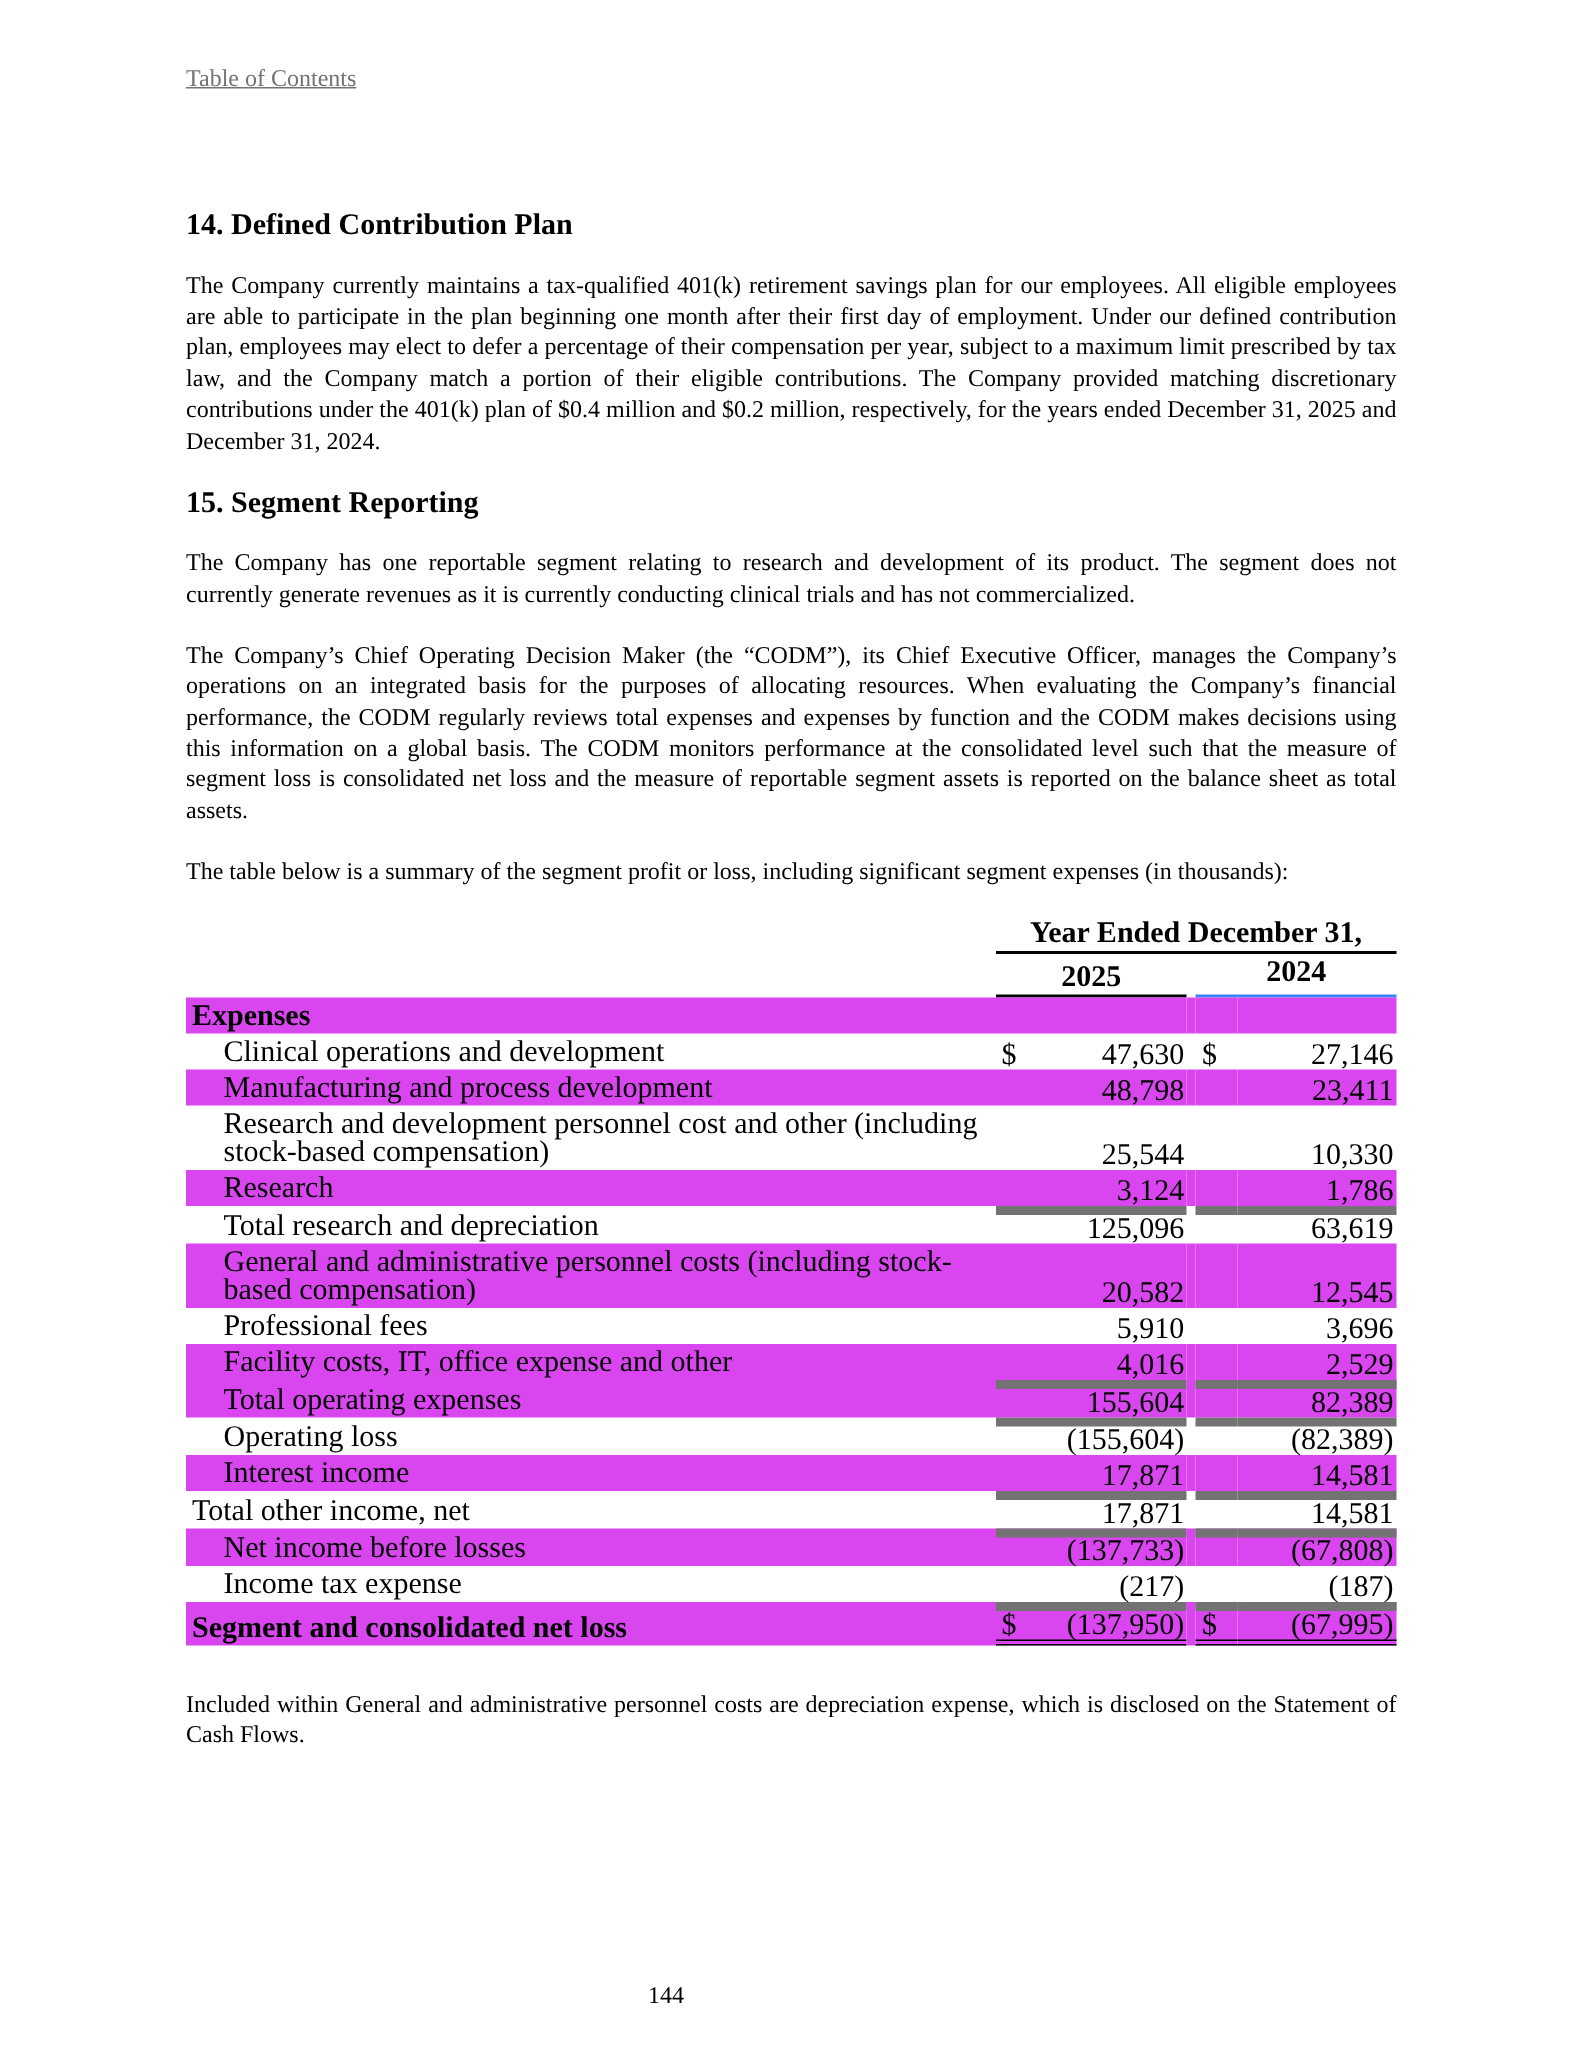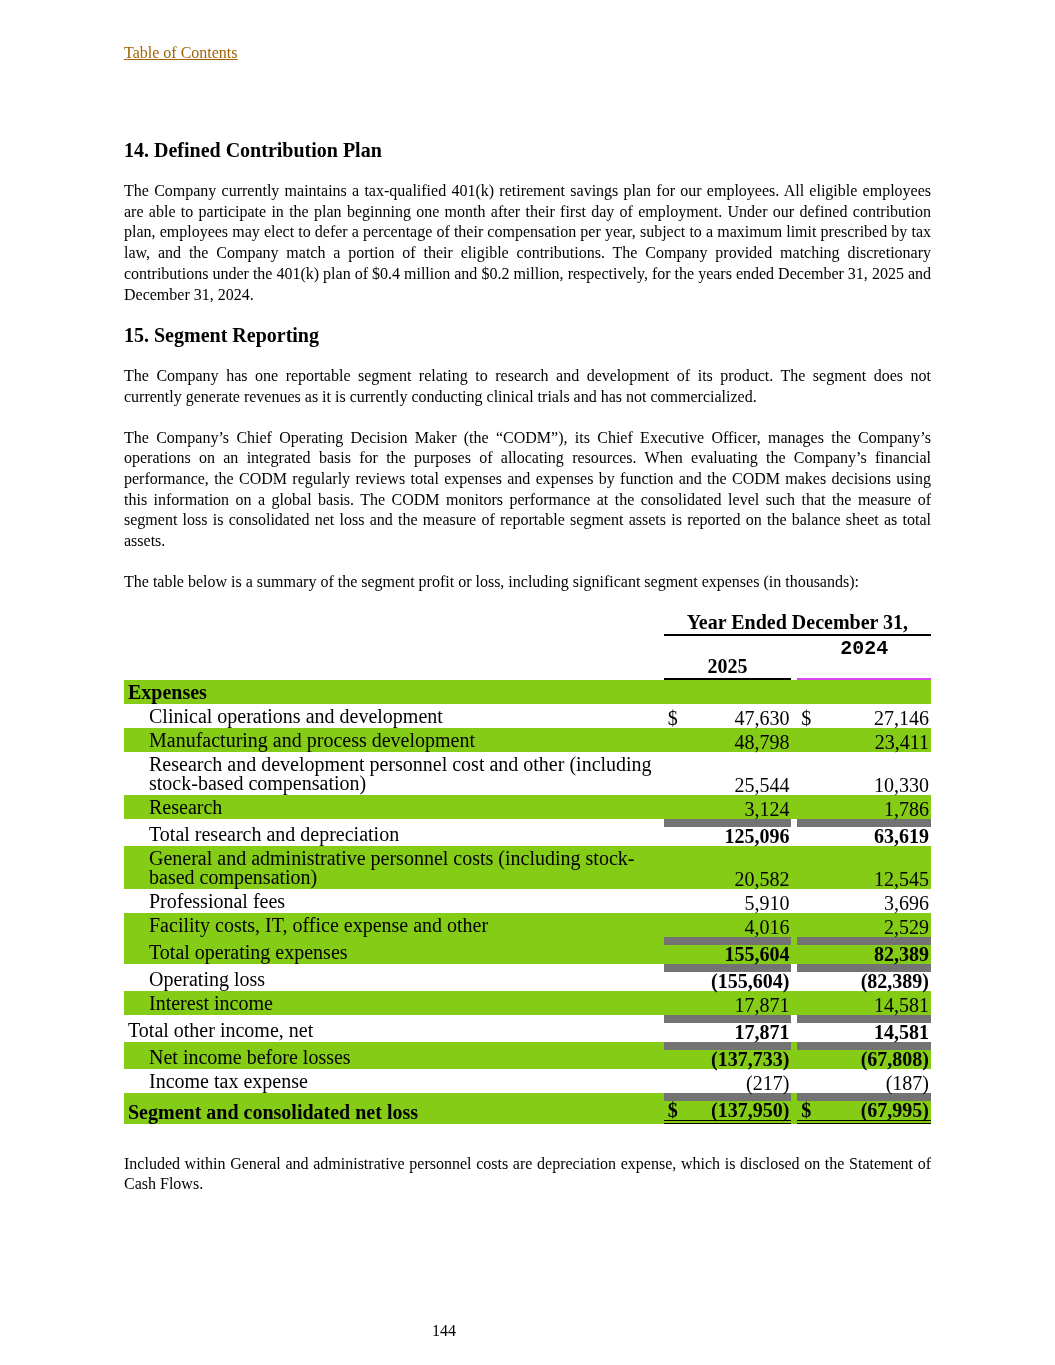--- a/index.html
+++ b/index.html
@@ -1,31 +1,31 @@
 <!DOCTYPE html>
 <html><head>
 <meta charset="utf-8">
 <style>
   html, body { margin:0; padding:0; background:#ffffff; }
   body { width:1055px; height:1365px; position:relative; font-family:"Liberation Serif", serif; color:#000; font-size:16px; }
-  .toc { position:absolute; left:124px; top:44px; color:#a16207; text-decoration:underline; font-size:16px; }
+  .toc { position:absolute; left:124px; top:44px; color:#737373; text-decoration:underline; font-size:16px; }
   .content { position:absolute; left:124px; top:140px; width:807px; }
   h2 { font-size:20px; font-weight:bold; margin:0; line-height:21px; }
   p { margin:0; line-height:20.7px; text-align:justify; }
   .gap { height:20px; }
   table { border-collapse:separate; border-spacing:0; width:807px; font-size:20px; }
   td { padding:0; line-height:19px; vertical-align:bottom; }
-  tr.shade td.c { background:#84cc16; }
+  tr.shade td.c { background:#d946ef; }
   td.label { padding-left:25px; padding-top:3px; padding-bottom:2px; }
   td.label.flush { padding-left:4px; }
   td.label.bold { font-weight:bold; padding-left:4px; }
   td.dollar { width:24px; text-align:left; padding-left:4px; }
   td.num { width:98px; text-align:right; padding-right:2px; }
   .hdr { font-weight:bold; text-align:center; }
-  .bt td.u { border-top:8px solid #737373;font-weight:bold; }
+  .bt td.u { border-top:6px solid #737373; }
   .dbl td.u { border-bottom:4px double #000; }
   .pageno { position:absolute; top:1322px; left:0; width:888px; text-align:center; }
 </style>
 </head>
 <body>
 
 <a class="toc" href="#">Table of Contents</a>
 
 <div class="content">
   <h2>14. Defined Contribution Plan</h2>
@@ -52,21 +52,21 @@
     </colgroup>
     <tbody>
         <tr>
       <td></td>
       <td colspan="5" class="hdr" style="border-bottom:2px solid #000;padding-bottom:2px;">Year Ended December 31,</td>
     </tr>
     <tr>
       <td></td>
       <td colspan="2" class="hdr" style="border-bottom:2px solid #000;padding-top:3px;padding-bottom:2px;">2025</td>
       <td></td>
-      <td colspan="2" class="hdr" style="border-bottom:2px solid #d946ef;padding-top:3px;padding-bottom:20px;font-family:Liberation Mono, monospace;">2024</td>
+      <td colspan="2" class="hdr" style="border-bottom:2px solid #3b82f6;padding-top:3px;padding-bottom:5px;">2024</td>
     </tr>
     <tr class="shade">
       <td class="c label bold">Expenses</td>
       <td class="c"></td>
           <td class="c"></td>
           <td class="c"></td>
           <td class="c"></td>
           <td class="c"></td>
     </tr>
     </tbody>

